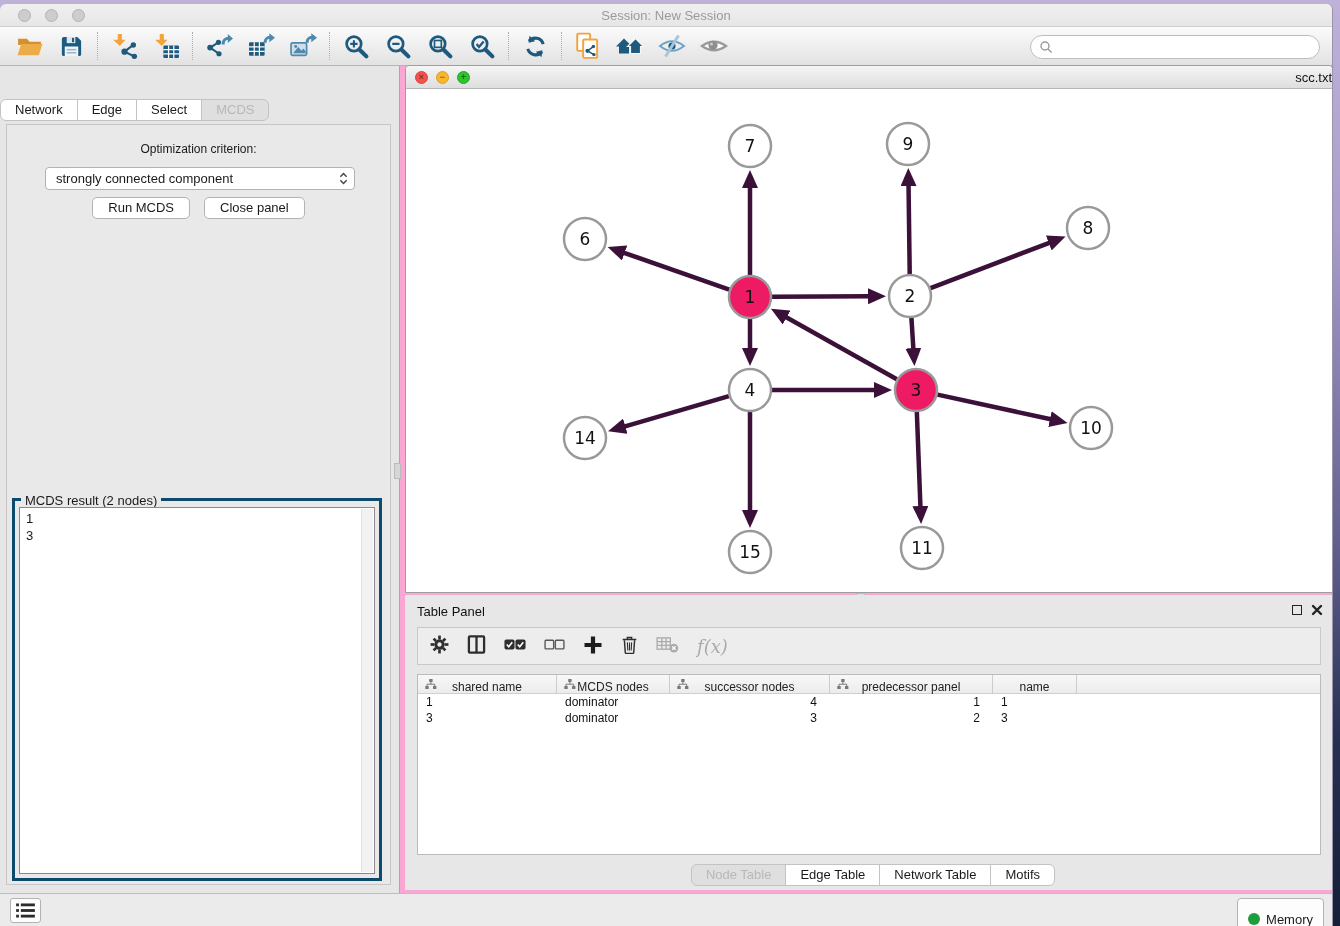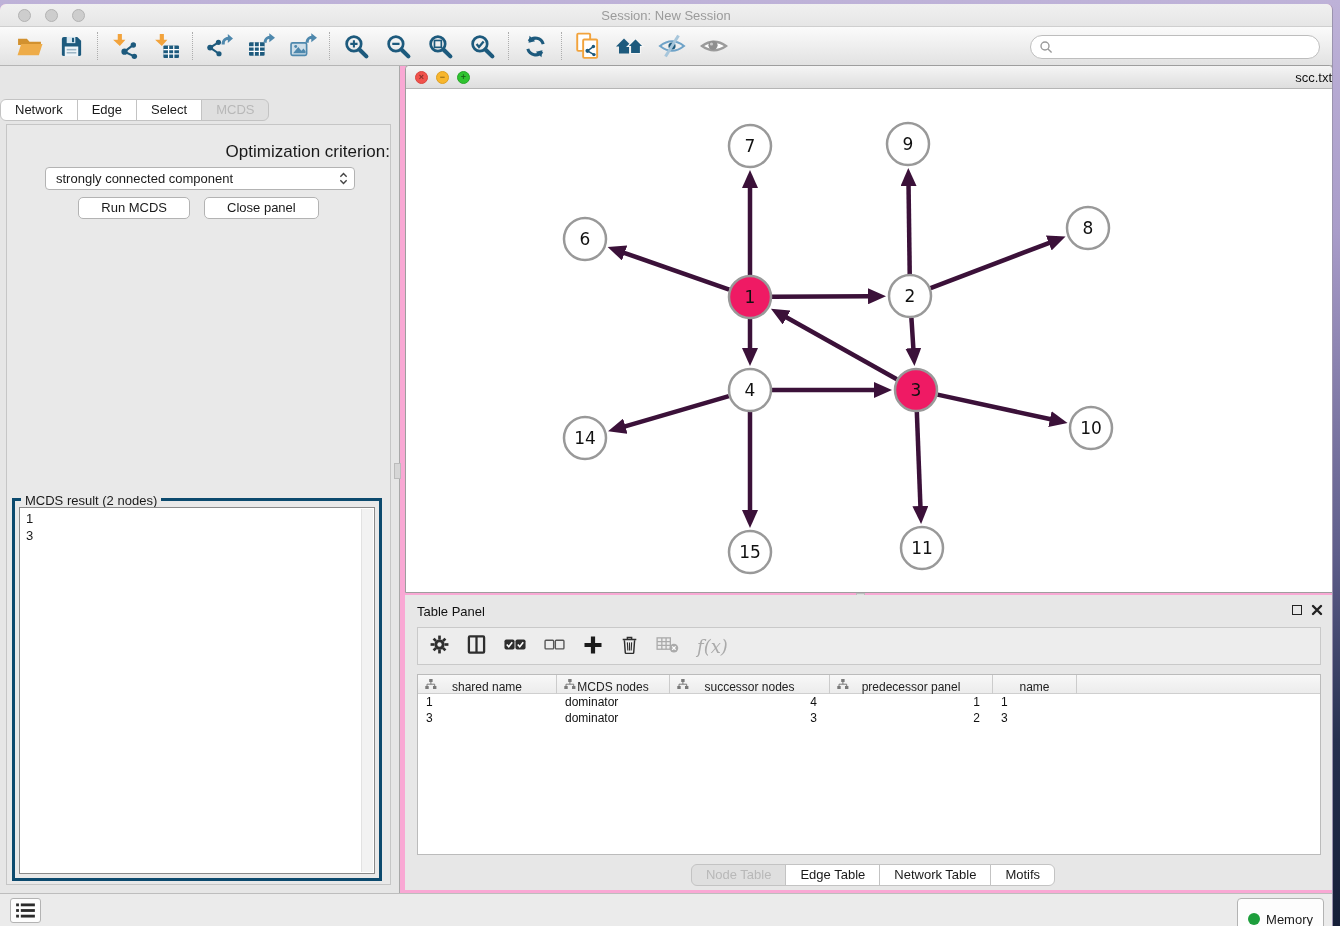--- a/index.html
+++ b/index.html
@@ -32,26 +32,26 @@
   .phead { position:relative; height:32px; }
   .phead .ptitle { position:absolute; left:12px; top:9px; font-size:13px; color:#111; }
   .winbtns { position:absolute; right:10px; top:9px; display:flex; gap:9px; align-items:center; }
   .floatbox { width:10px; height:10px; border:1.6px solid #222; display:inline-block; }
   .tabsrow { position:absolute; left:0; right:0; top:33px; display:flex; justify-content:flex-start; }
   .tab { height:22px; line-height:20px; padding:0 14px; background:#fff; border:1px solid #c3c3c3; margin-left:-1px; font-size:13px; }
   .tab:first-child { border-radius:6px 0 0 6px; margin-left:0; }
   .tab:last-child { border-radius:0 6px 6px 0; }
   .tab.disabled { background:#dfdfdf; color:#b8b8b8; }
   .cbody { position:absolute; left:6px; width:385px; top:58px; bottom:8px; background:#e9e9e9; border:1px solid #c6c6c6; }
-  .optlabel { position:absolute; left:0; right:0; top:17px; text-align:right; font-size:17px; }
+  .optlabel { position:absolute; left:0; right:0; top:17px; text-align:center; font-size:12px; }
   .dropdown { position:absolute; left:38px; width:310px; top:42px; height:23px; background:#fff; border:1px solid #b3b3b3;
               border-radius:4px; display:flex; align-items:center; padding:0 6px 0 10px; }
   .dropdown .dval { flex:1; font-size:13px; }
   .btnrow { position:absolute; left:0; right:0; top:72px; display:flex; justify-content:center; gap:14px; }
-  .pushbtn { height:22px; line-height:20px; padding:0 22px; background:#fff; border:1px solid #b3b3b3; border-radius:5px; font-size:13px; }
+  .pushbtn { height:22px; line-height:20px; padding:0 15px; background:#fff; border:1px solid #b3b3b3; border-radius:5px; font-size:13px; }
   .resultgroup { position:absolute; left:5px; right:8px; top:373px; bottom:3px; border:3px solid #0c4a6e; }
   .resultgroup .legend { position:absolute; top:-8px; left:6px; background:#e9e9e9; padding:0 4px; font-size:13px; }
   .resultarea { position:absolute; left:4px; right:4px; top:6px; bottom:4px; background:#fff; border:1px solid #8a8a8a; }
   .resultarea pre { font-family:"Liberation Sans",sans-serif; font-size:13px; line-height:17px; padding:2px 0 0 6px; }
   .vscroll { position:absolute; right:1px; top:1px; bottom:1px; width:12px; background:#f2f2f2; border-left:1px solid #e2e2e2; }
   .vsplit-handle { position:absolute; left:394px; top:459px; width:7px; height:16px; background:#d6d6d6; border:1px solid #bbb; }
 
   
   .netwin { position:absolute; left:405px; top:61px; width:928px; height:528px; background:#fff;
             border:1px solid #9e9e9e; border-radius:4px 4px 0 0; }

